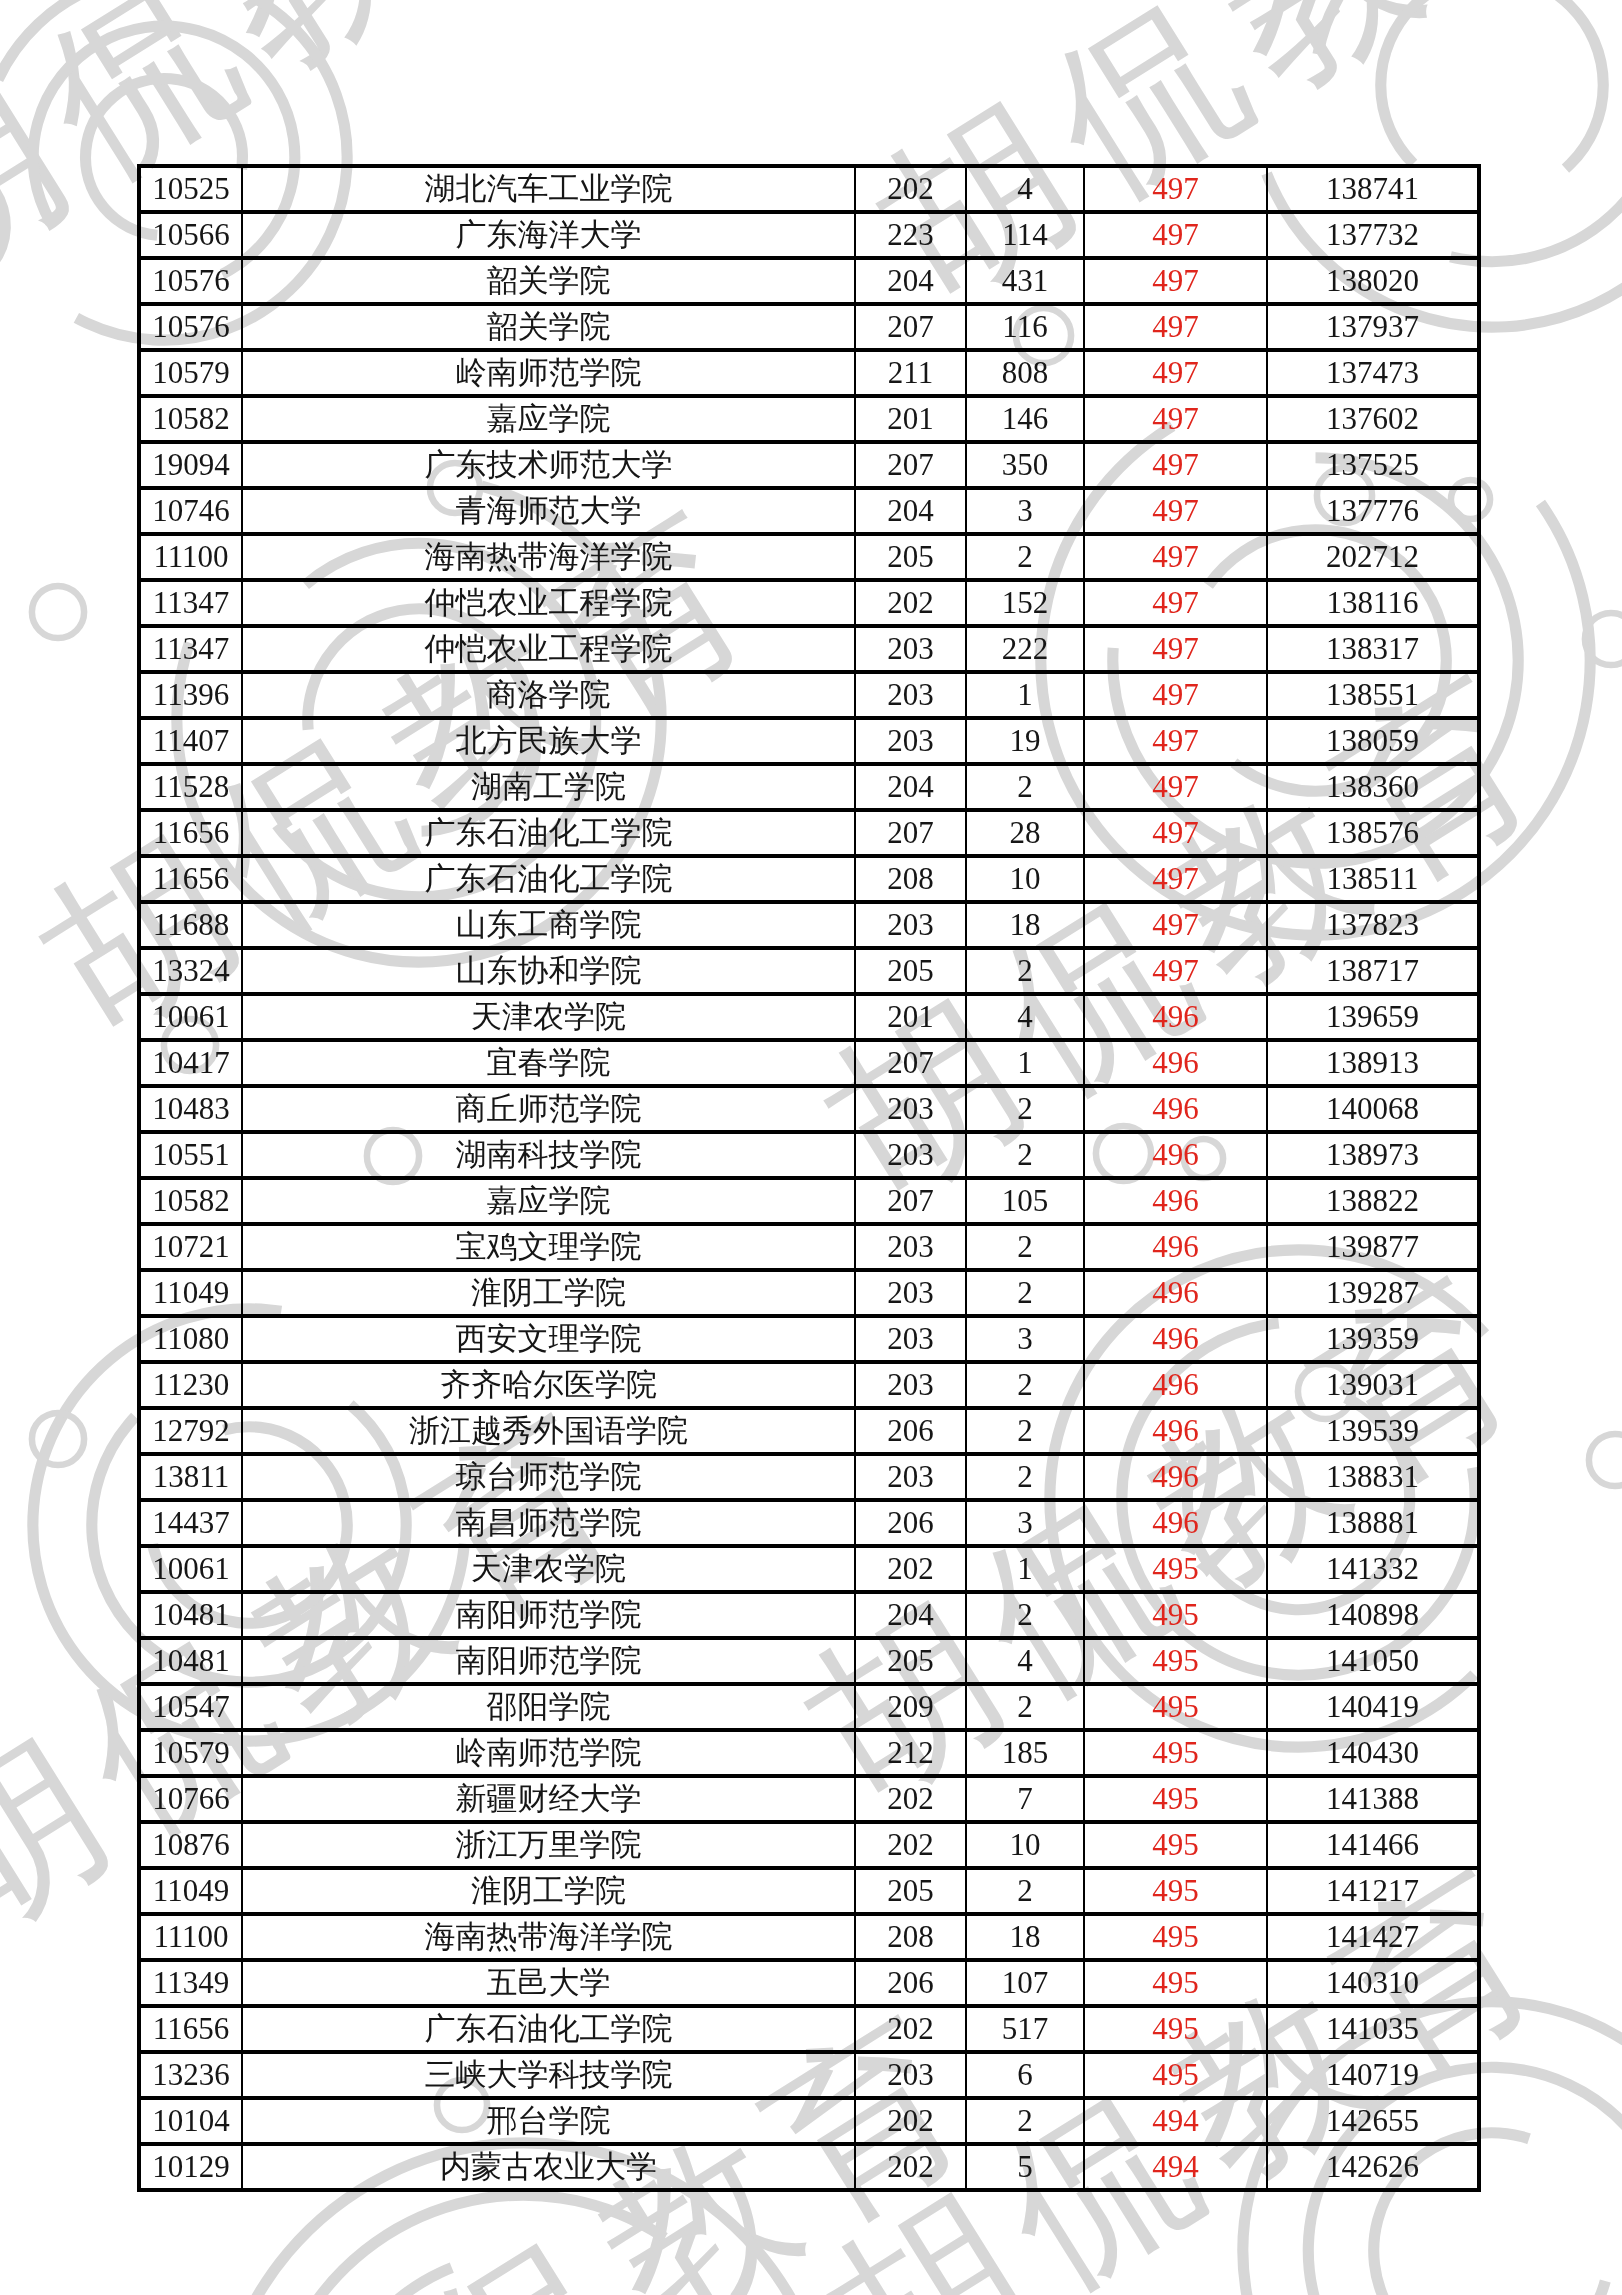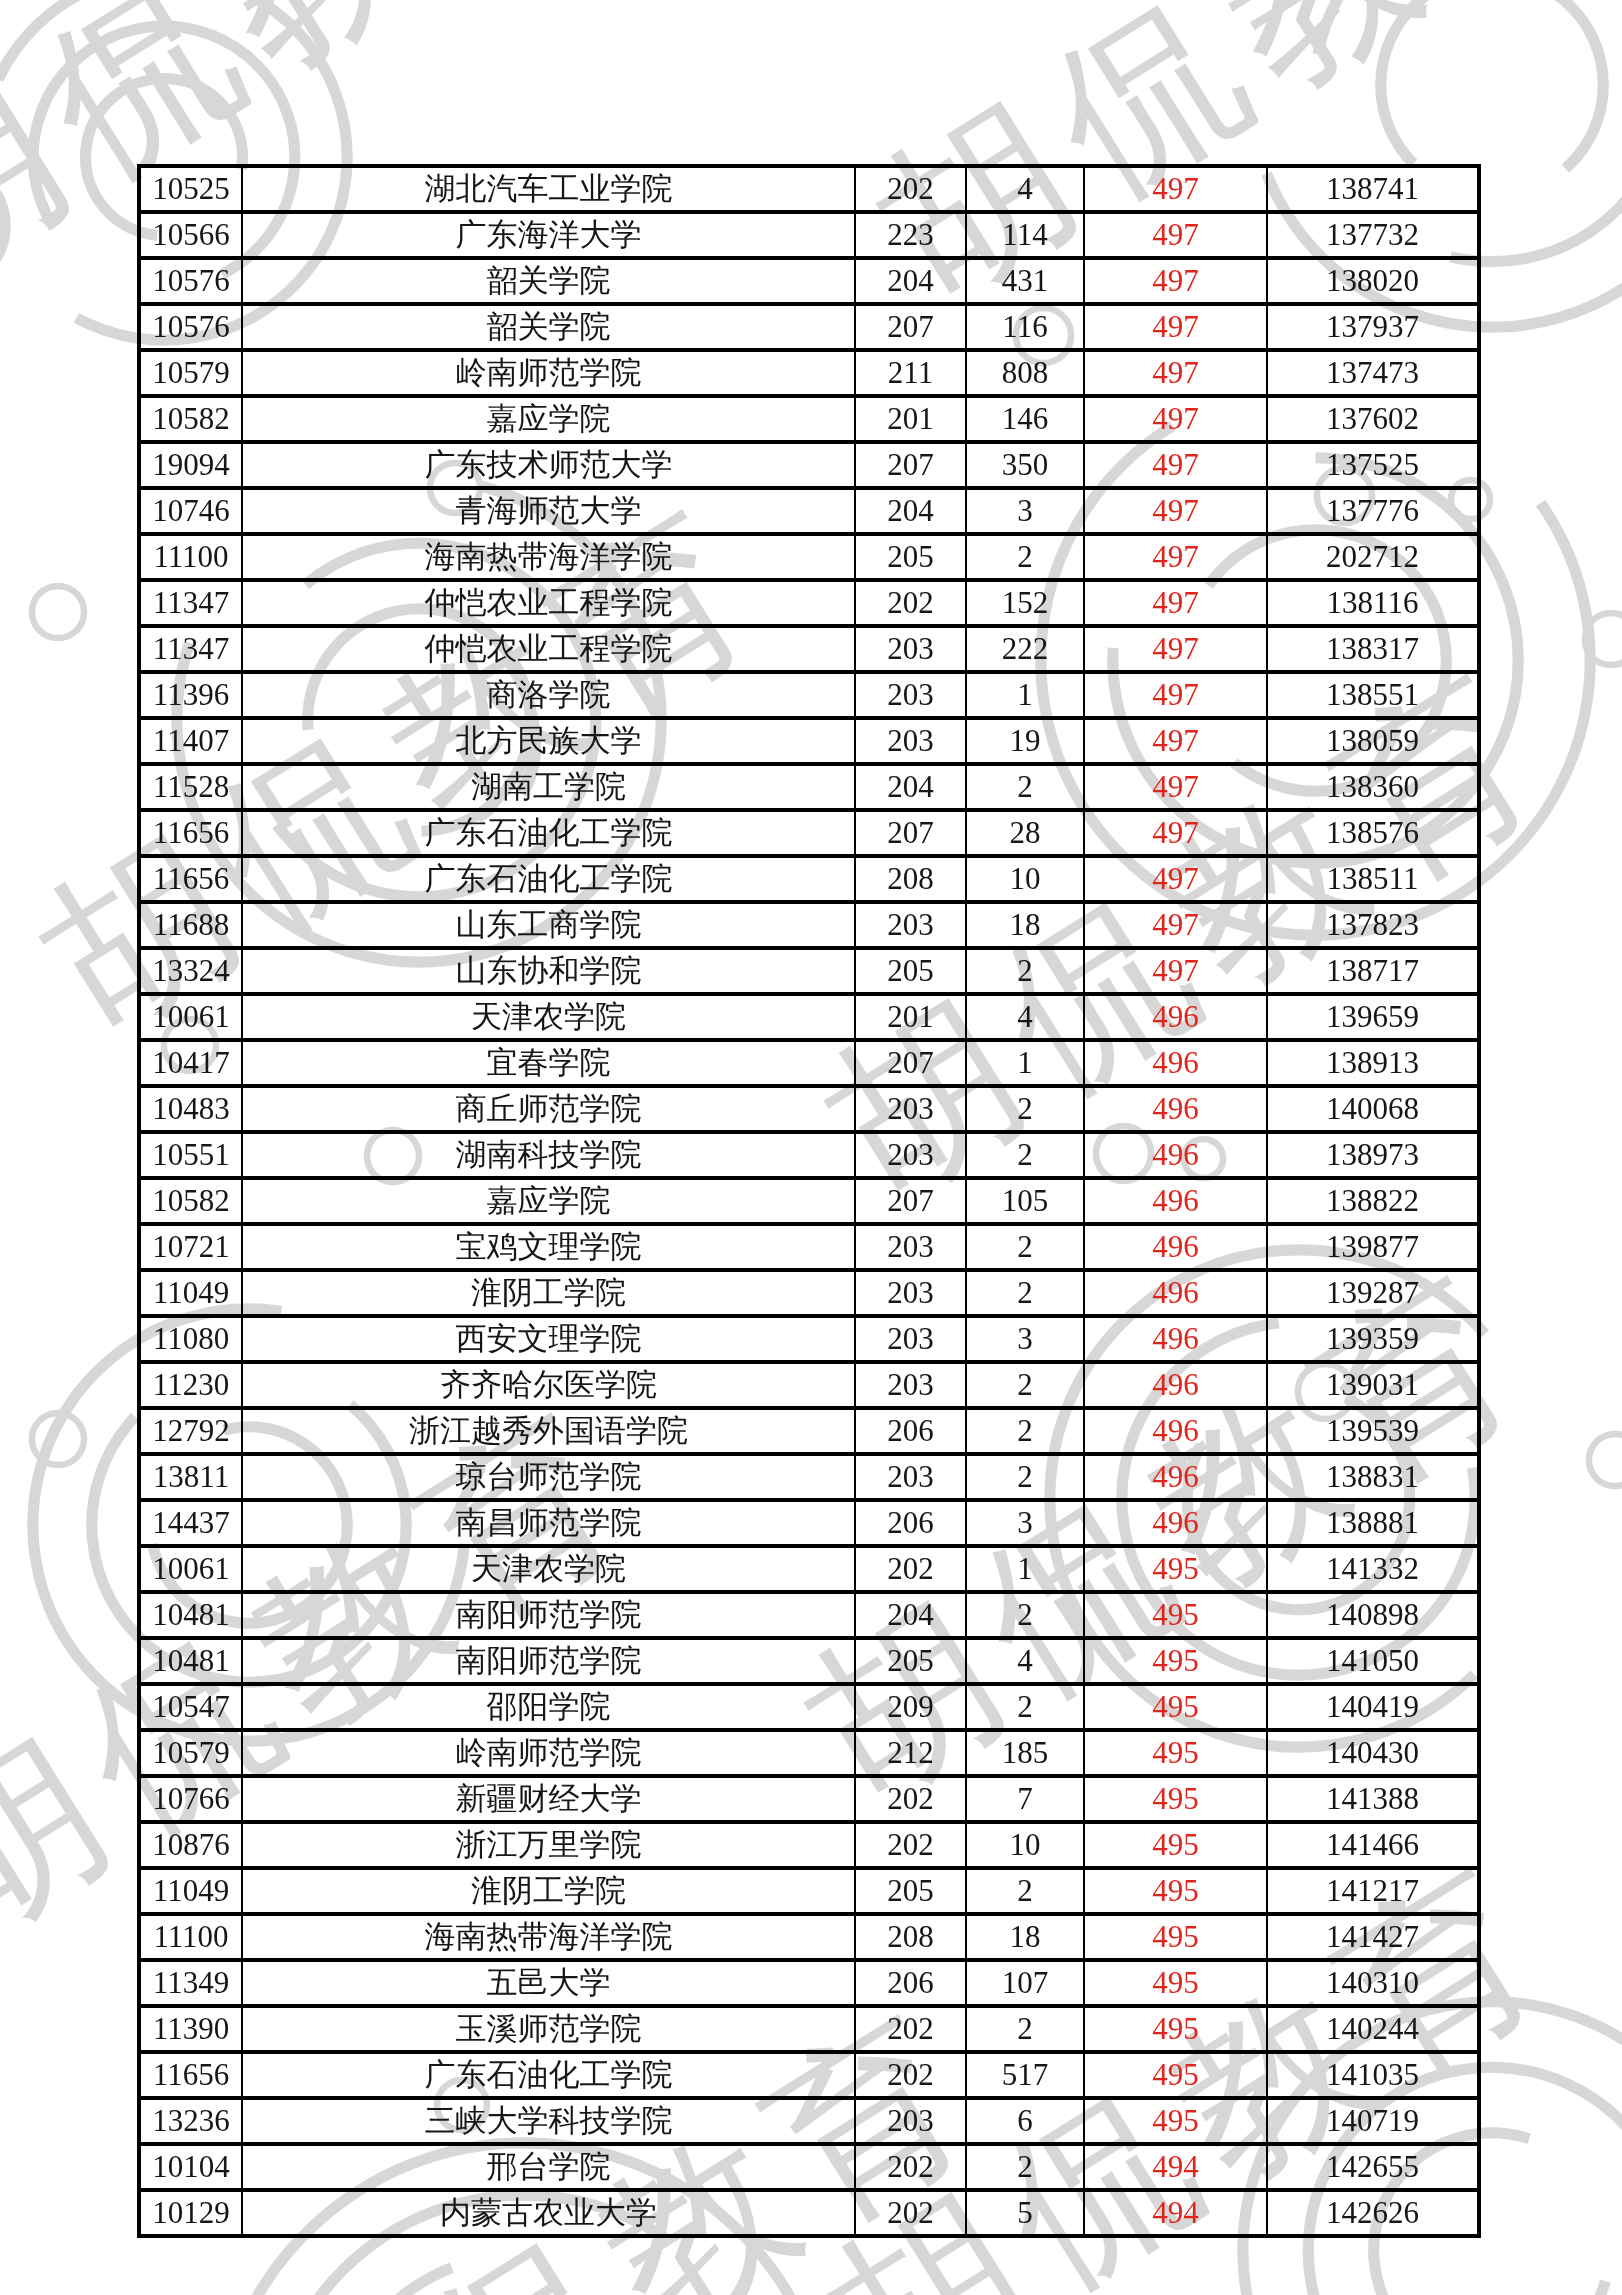--- a/index.html
+++ b/index.html
@@ -467,28 +467,20 @@
       </tr>
       <tr>
         <td>11349</td>
         <td>五邑大学</td>
         <td>206</td>
         <td>107</td>
         <td style="color: rgb(224, 37, 28);">495</td>
         <td>140310</td>
       </tr>
       <tr>
-        <td>11390</td>
-        <td>玉溪师范学院</td>
-        <td>202</td>
-        <td>2</td>
-        <td style="color: rgb(224, 37, 28);">495</td>
-        <td>140244</td>
-      </tr>
-      <tr>
         <td>11656</td>
         <td>广东石油化工学院</td>
         <td>202</td>
         <td>517</td>
         <td style="color: rgb(224, 37, 28);">495</td>
         <td>141035</td>
       </tr>
       <tr>
         <td>13236</td>
         <td>三峡大学科技学院</td>

